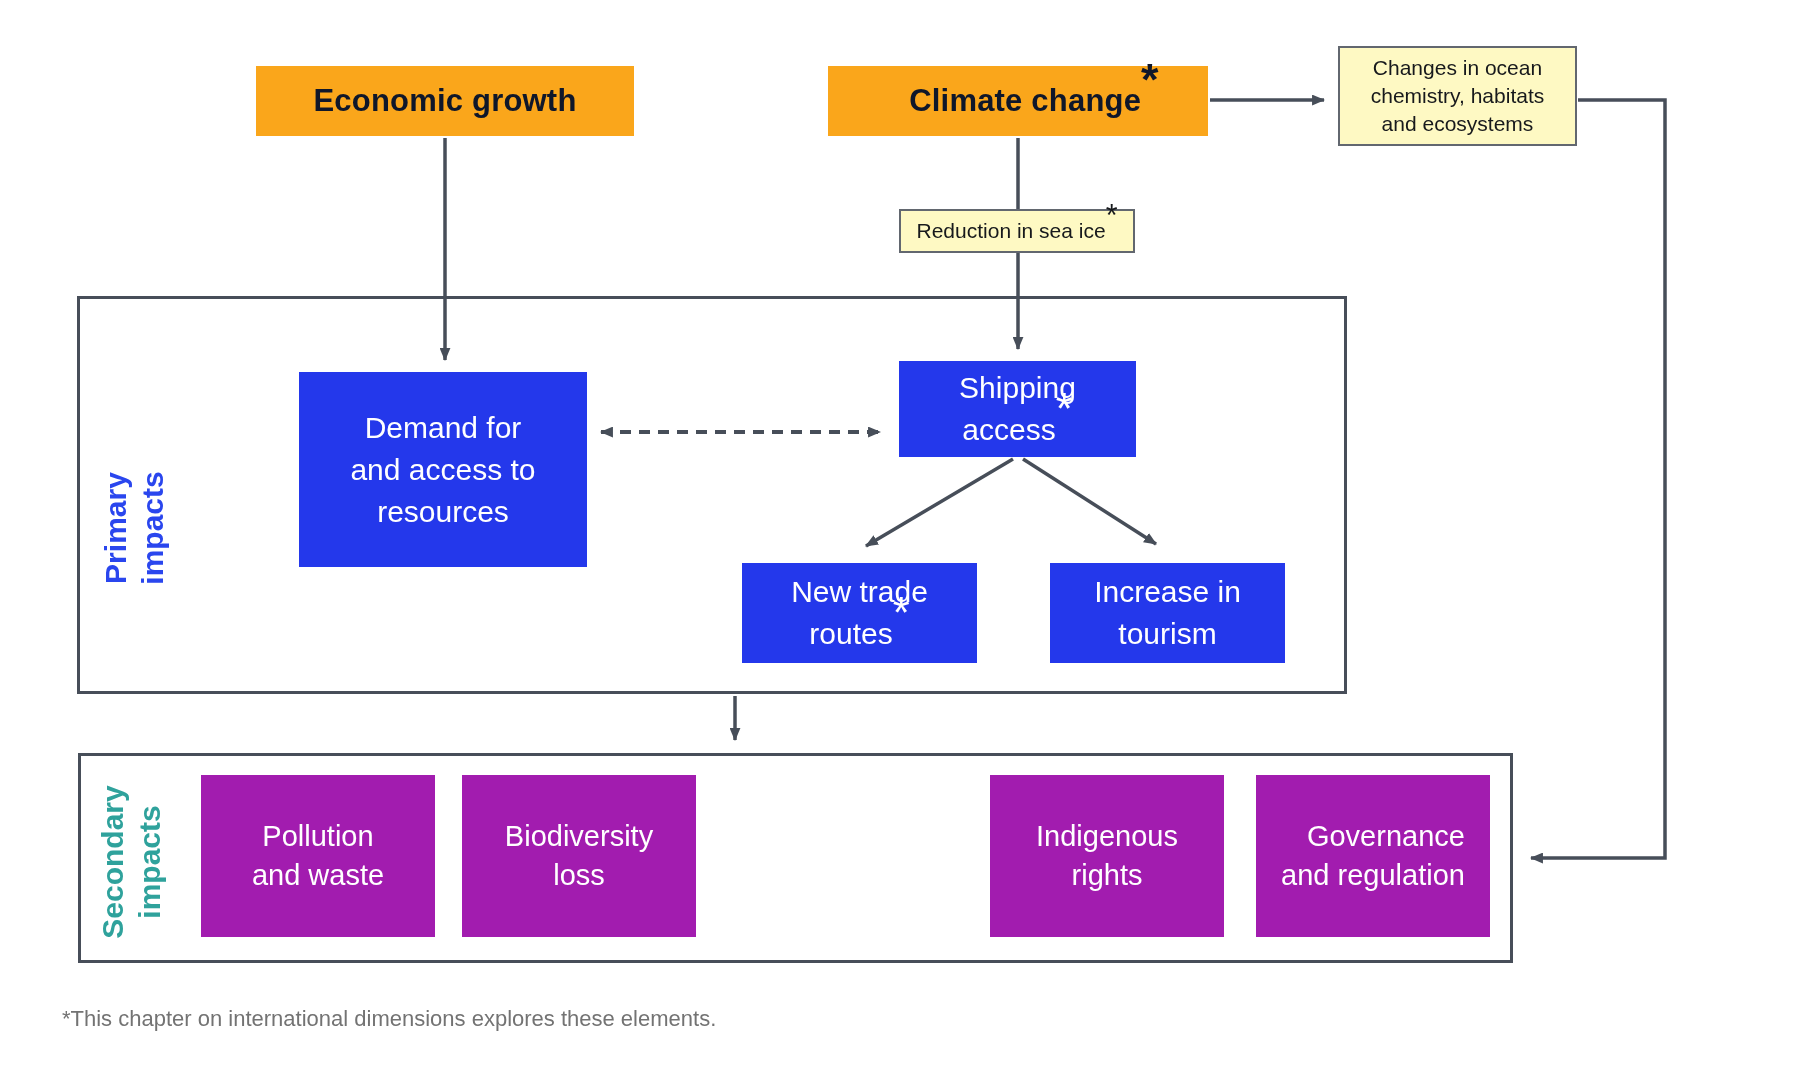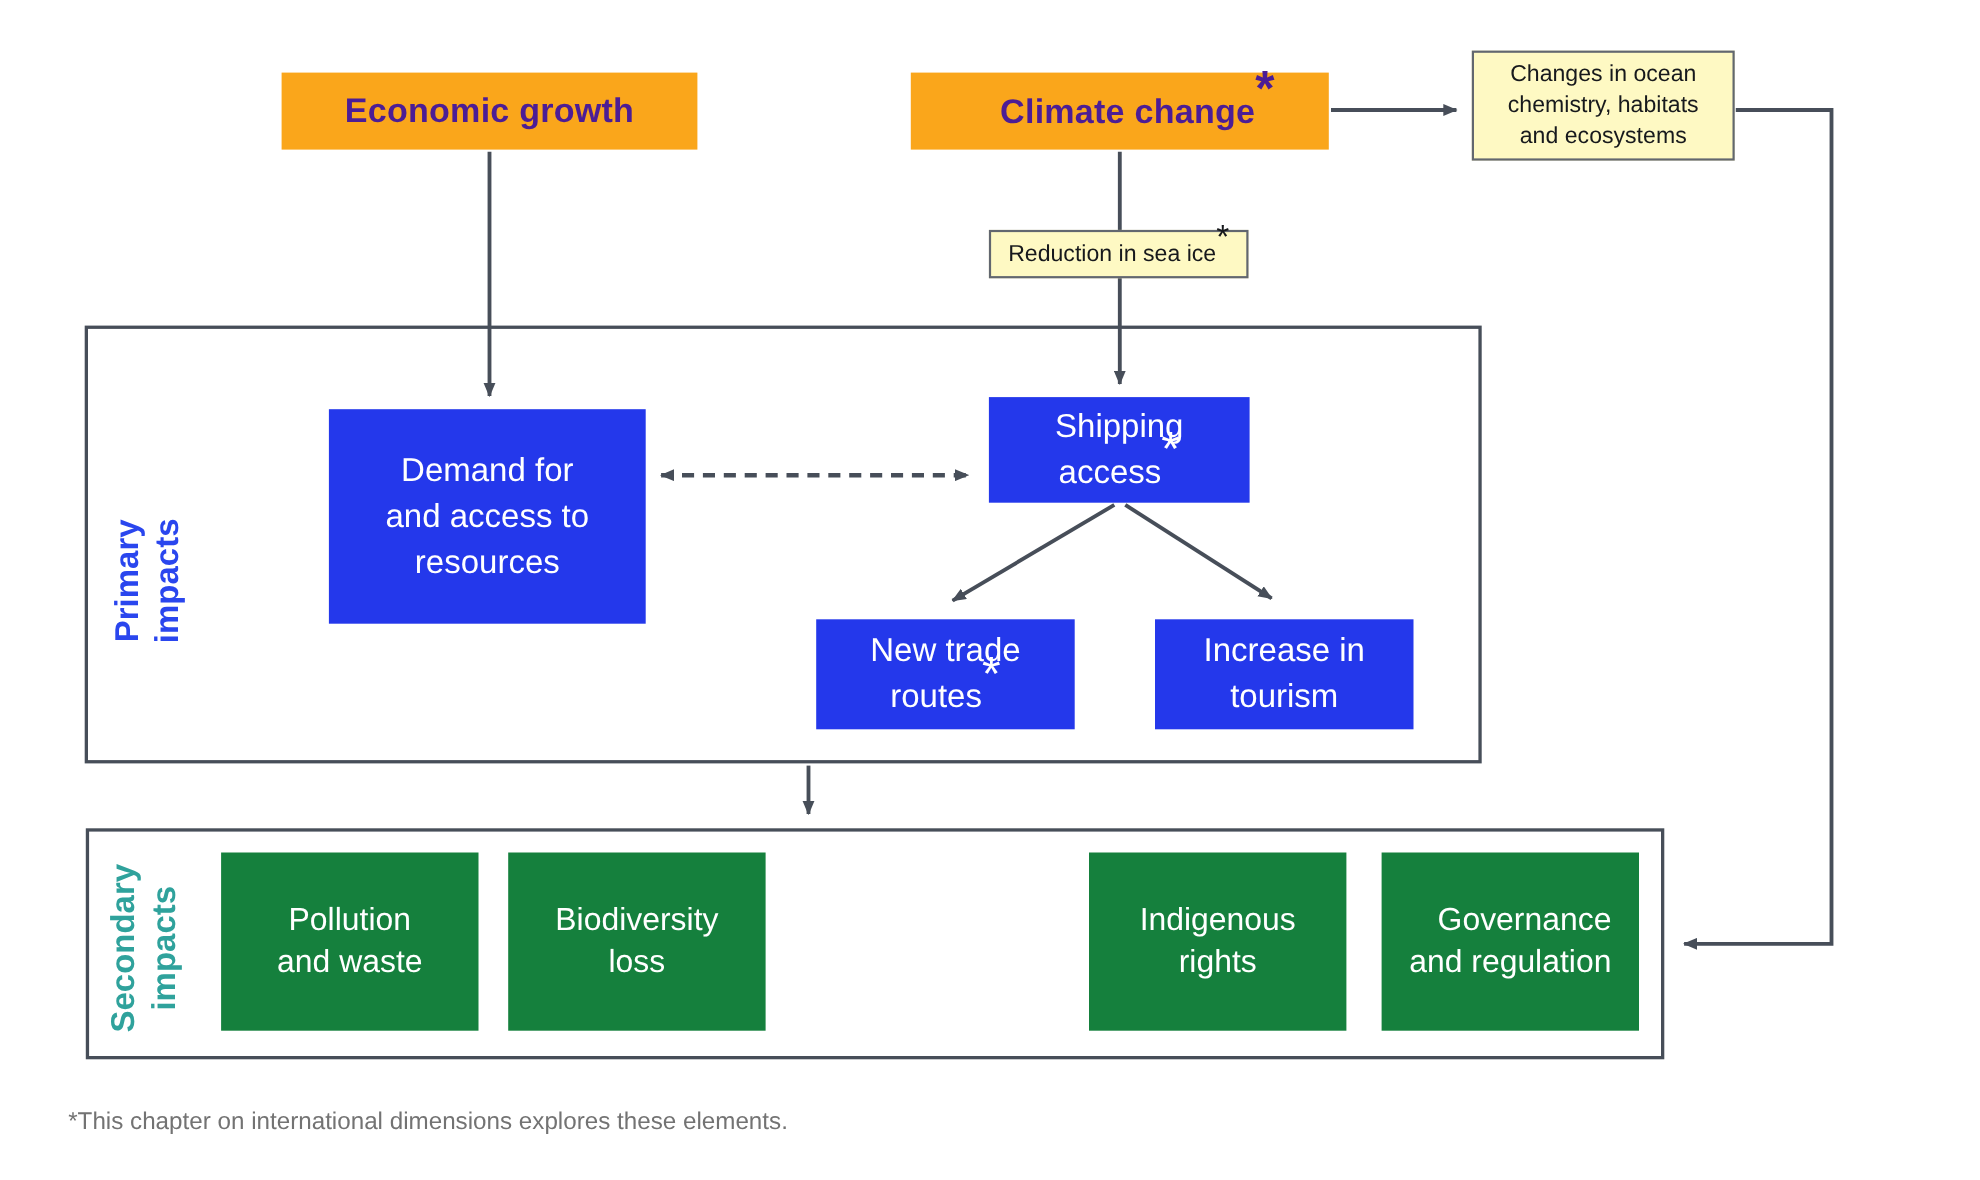--- a/index.html
+++ b/index.html
@@ -8,31 +8,31 @@
     font-family:"Liberation Sans", sans-serif;
   }
   .abs{position:absolute;box-sizing:border-box;}
   #arrows{position:absolute;left:0;top:0;z-index:1;}
   .node{
     z-index:2;display:flex;align-items:center;justify-content:center;
     text-align:center;
   }
   .label{white-space:pre-line;}
   .orange-box{
-    background:#FAA61B;color:#4c1d95;font-weight:700;font-size:31px;letter-spacing:.2px;
+    background:#FAA61B;color:#0f172a;font-weight:700;font-size:31px;letter-spacing:.2px;
   }
   .white-box{
     background:#fef9c3;border:2px solid #62676F;color:#17191C;
     font-size:21px;line-height:1.32;
   }
   .blue-box{
     background:#2438EB;color:#ffffff;font-size:30px;line-height:1.4;font-weight:400;
   }
   .teal-box{
-    background:#15803d;color:#ffffff;font-size:29px;line-height:1.35;font-weight:400;
+    background:#a21caf;color:#ffffff;font-size:29px;line-height:1.35;font-weight:400;
   }
   .section-box{
     background:transparent;border:3px solid #474E59;z-index:0;
   }
   .rot-label{
     z-index:2;display:flex;align-items:center;justify-content:center;text-align:center;
     transform:rotate(-90deg);font-weight:700;font-size:30px;line-height:1.25;
   }
   .rot-blue{color:#2A46EE;}
   .rot-teal{color:#2FA29C;}

